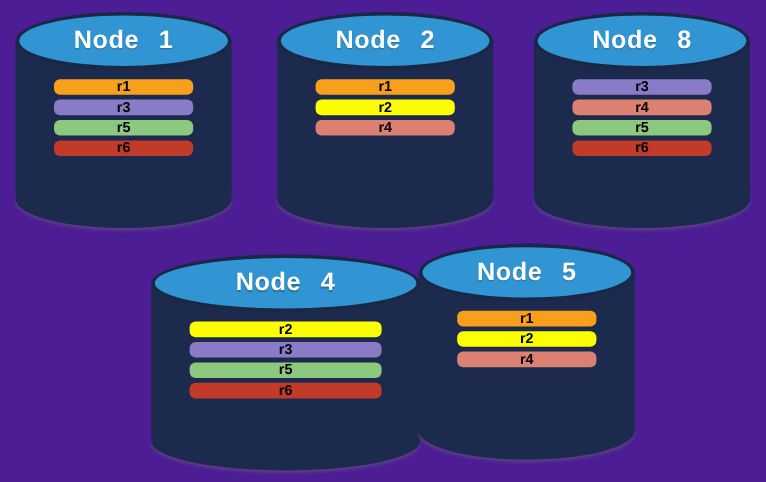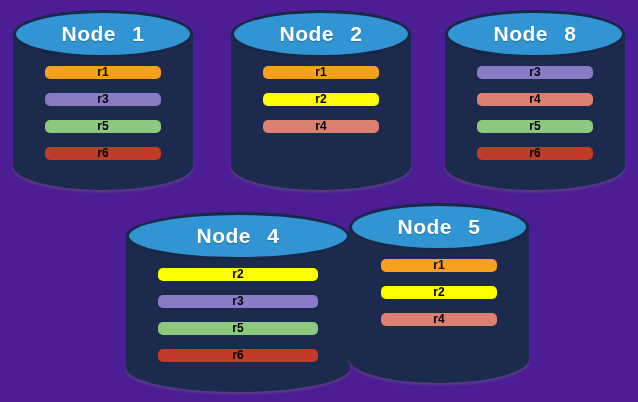--- a/index.html
+++ b/index.html
@@ -72,21 +72,21 @@
     text-shadow: 0 1px 1px rgba(0,0,0,0.25);
   }
   .bars {
     position: absolute;
     left: 32px;
     right: 32px;
     top: 56px;
     z-index: 3;
     display: flex;
     flex-direction: column;
-    gap: 14px;
+    gap: 4px;
   }
   .bar {
     height: 13px;
     border-radius: 5px;
     display: flex;
     align-items: center;
     justify-content: center;
     color: #000000;
     font-size: 12px;
     font-weight: bold;

